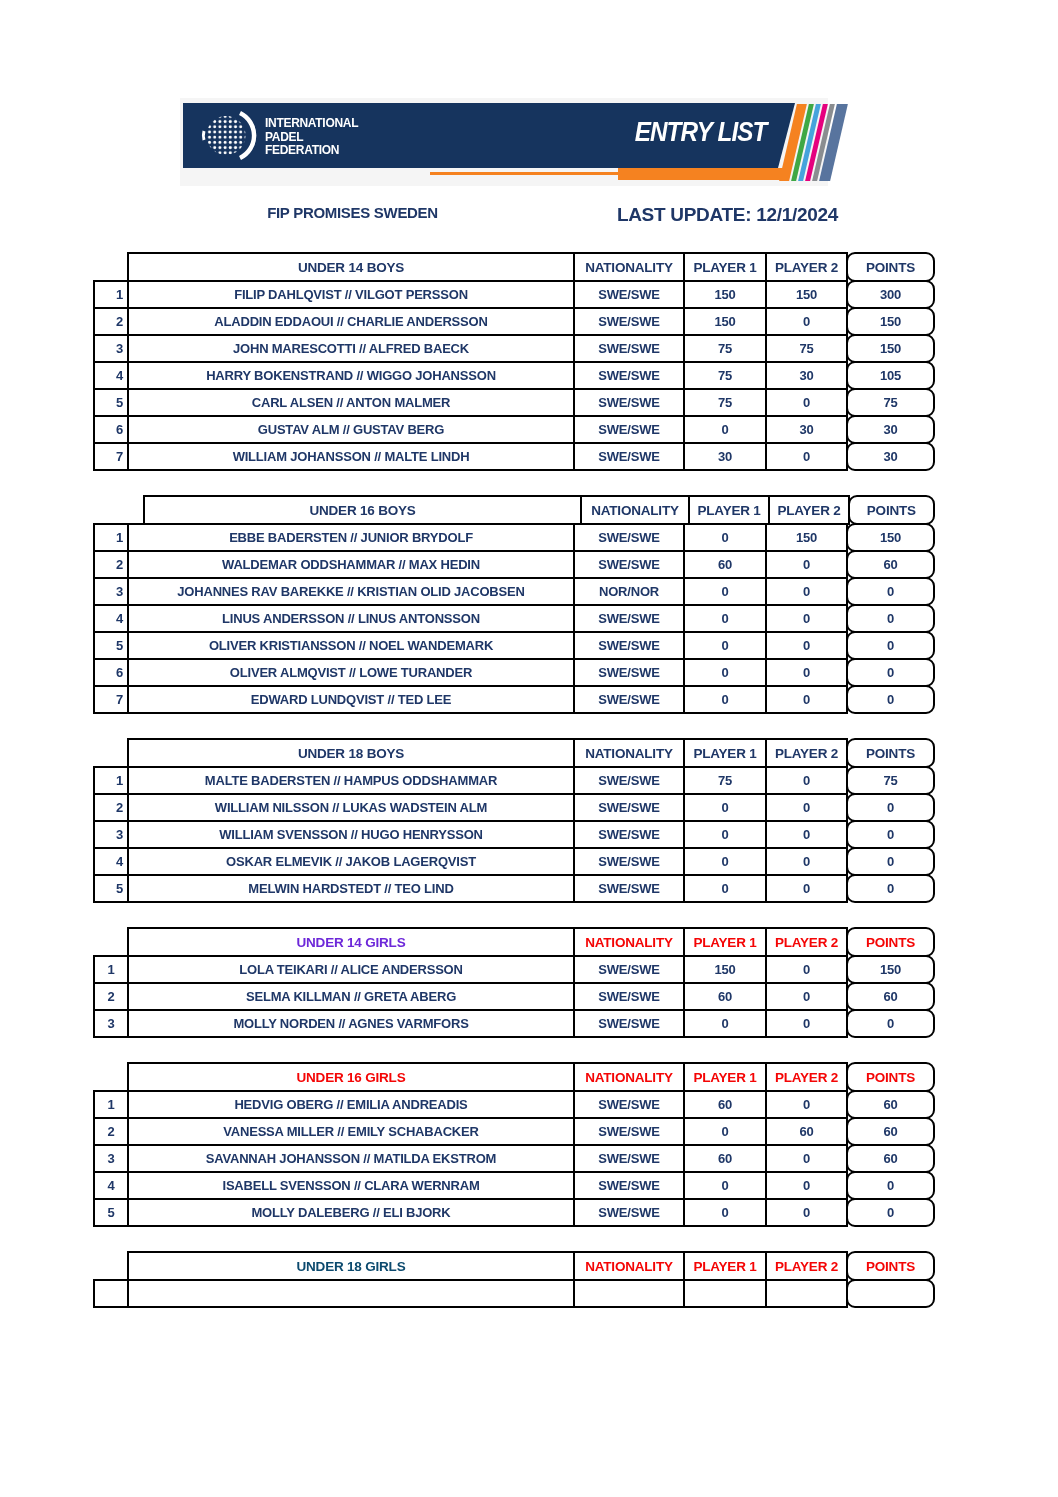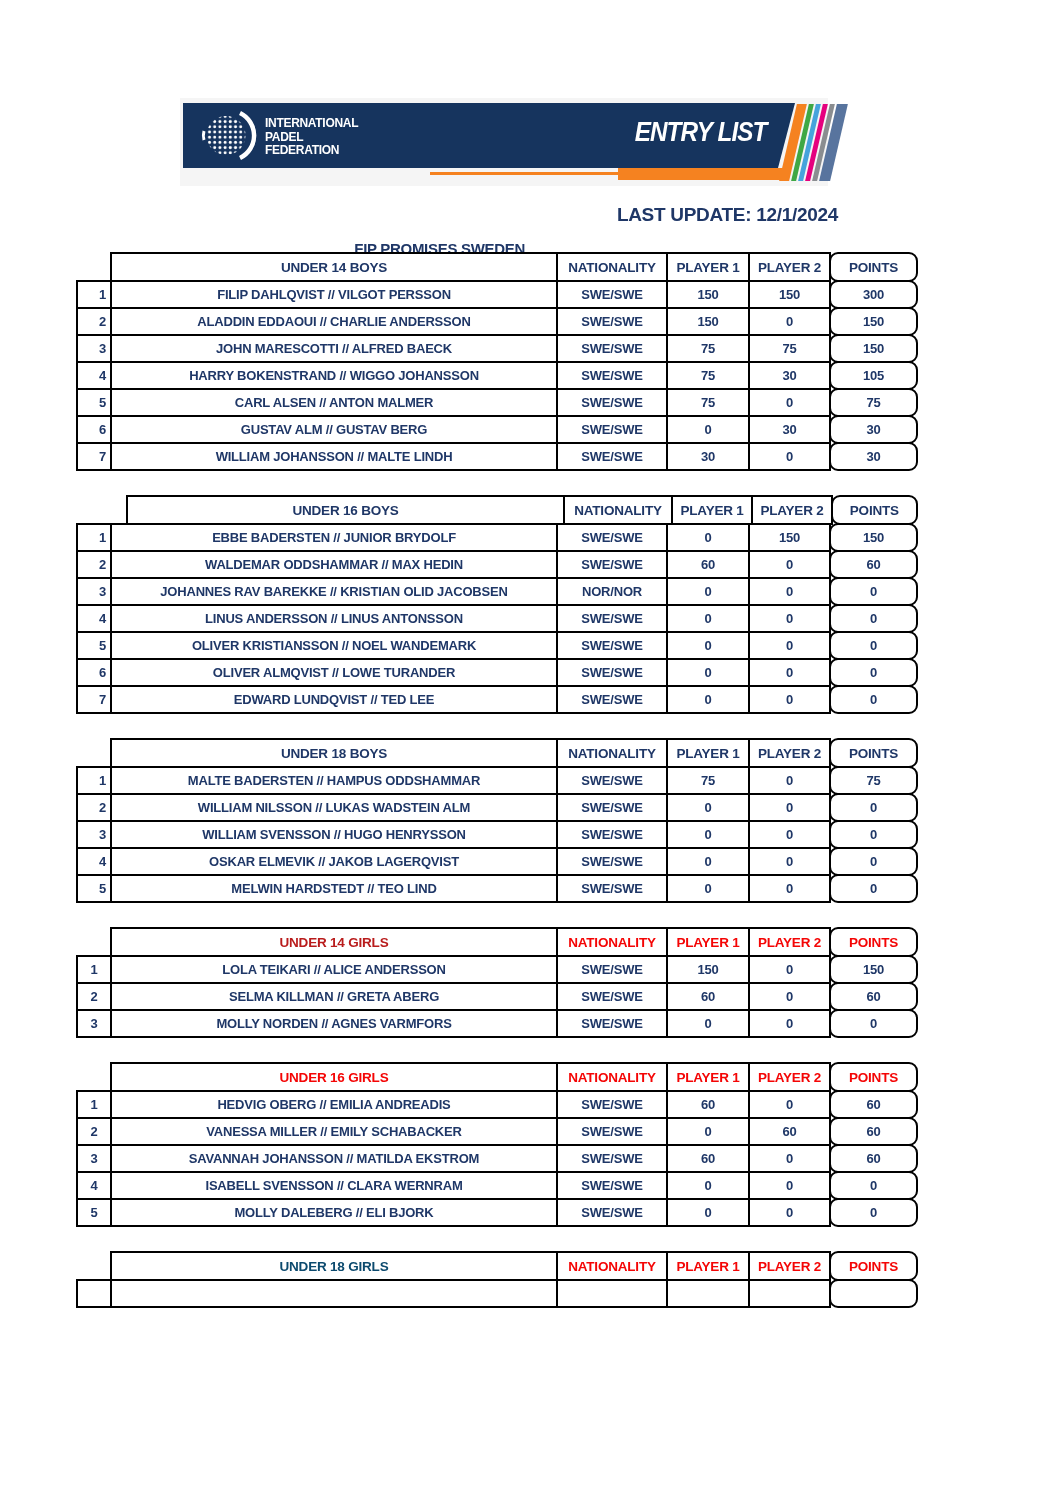--- a/index.html
+++ b/index.html
@@ -20,26 +20,26 @@
     font-size:27px;letter-spacing:-1px;transform:scaleX(0.9);transform-origin:right center;white-space:nowrap;
   }
   .stripes{position:absolute;left:788px;top:104px;height:77px;display:flex;transform:skewX(-13deg);}
   .stripes > div{height:100%;}
   .orange-line{position:absolute;left:430px;top:172px;width:190px;height:3px;background:#f58220;}
   .orange-bar{
     position:absolute;left:618px;top:168px;width:172px;height:12px;background:#f58220;
     clip-path:polygon(0 0,100% 0,calc(100% - 3px) 100%,0 100%);
   }
   
-  .event-name{position:absolute;left:180px;top:204px;width:345px;text-align:right;
-    color:#1f3767;font-weight:bold;font-size:15px;letter-spacing:-0.3px;margin-top:36px;}
+  .event-name{position:absolute;left:180px;top:204px;width:345px;text-align:center;
+    color:#1f3767;font-weight:bold;font-size:15px;letter-spacing:-0.3px;}
   .last-update{position:absolute;right:220px;top:204px;color:#1f3767;font-weight:bold;
     font-size:19px;letter-spacing:-0.3px;white-space:nowrap;}
   
-  .tables{position:absolute;left:76px;top:252px;width:842px;}
+  .tables{position:absolute;left:93px;top:252px;width:842px;}
   .tbl{margin-bottom:24px;}
   .row{display:flex;margin-top:-2px;}
   .tbl .row:first-child{margin-top:0;}
   .cell{
     border:2px solid #000000;margin-left:-2px;height:29px;box-sizing:border-box;
     display:flex;align-items:center;justify-content:center;background:#ffffff;
     font-weight:bold;font-size:13px;color:#1f3767;letter-spacing:-0.2px;white-space:nowrap;
   }
   .row .cell:first-child{margin-left:0;}
   .head{margin-left:34px;}
@@ -268,21 +268,21 @@
         <div class="cell c-rank rank-right">5</div>
         <div class="cell c-name">MELWIN HARDSTEDT // TEO LIND</div>
         <div class="cell c-nat">SWE/SWE</div>
         <div class="cell c-p1">0</div>
         <div class="cell c-p2">0</div>
         <div class="cell c-pts">0</div>
       </div>
     </div>
     <div class="tbl">
       <div class="row head">
-        <div class="cell c-name" style="color: #b91c1c;">UNDER 14 GIRLS</div>
+        <div class="cell c-name" style="color: #6d28d9;">UNDER 14 GIRLS</div>
         <div class="cell c-nat" style="color: rgb(244, 5, 5);">NATIONALITY</div>
         <div class="cell c-p1" style="color: rgb(244, 5, 5);">PLAYER 1</div>
         <div class="cell c-p2" style="color: rgb(244, 5, 5);">PLAYER 2</div>
         <div class="cell c-pts" style="color: rgb(244, 5, 5);">POINTS</div>
       </div>
       <div class="row">
         <div class="cell c-rank">1</div>
         <div class="cell c-name">LOLA TEIKARI // ALICE ANDERSSON</div>
         <div class="cell c-nat">SWE/SWE</div>
         <div class="cell c-p1">150</div>

